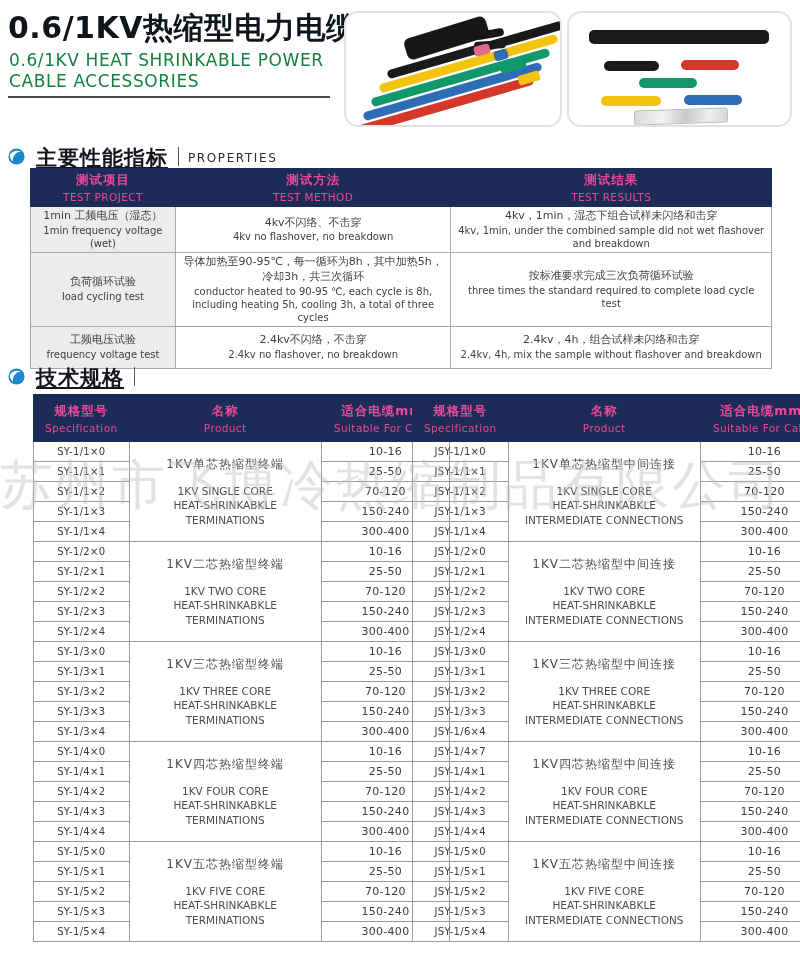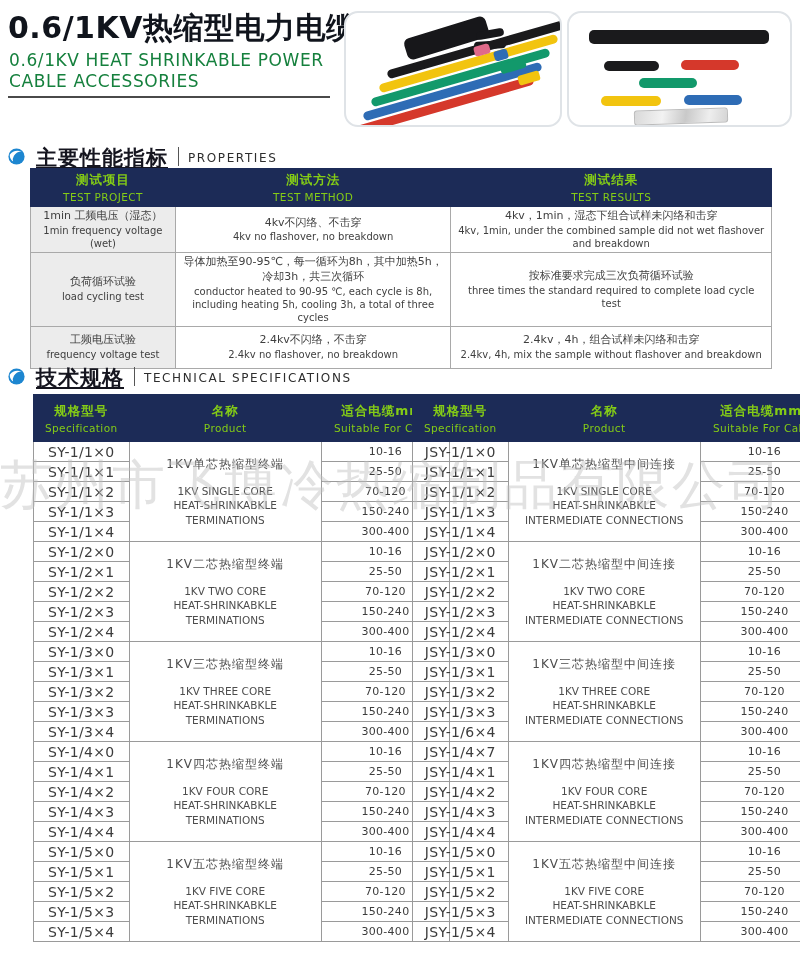--- a/index.html
+++ b/index.html
@@ -28,41 +28,41 @@
         background:linear-gradient(100deg,#d9d9d9 0%,#f2f2f2 30%,#c9c9c9 55%,#eeeeee 80%,#d5d5d5 100%);
         border:1px solid #bbb;transform:rotate(-2deg);}
   
   .section-head{position:absolute;left:8px;display:flex;align-items:center;}
   .sec-icon{width:17px;height:17px;flex:0 0 17px;}
   .sec-zh{font-size:21px;font-weight:bold;color:#15151f;margin:4px 10px 0 11px;letter-spacing:1px;text-decoration:underline;}
   .sec-div{width:1px;height:19px;background:#555;margin-right:9px;}
   .sec-en{font-size:12px;color:#2d2d2d;letter-spacing:1.6px;padding-top:4px;}
   
   table{border-collapse:collapse;}
-  th.navy{background:#1c2b57;color:#84cc16;font-weight:normal;padding:3px 2px;border:1px solid #1c2b57;}
+  th.navy{background:#1c2b57;color:#ec4899;font-weight:normal;padding:3px 2px;border:1px solid #1c2b57;}
   th.navy .zh{font-size:12.5px;font-weight:bold;letter-spacing:1px;}
   th.navy .en{font-size:10.5px;margin-top:2px;letter-spacing:0.4px;}
   
   .props-table{position:absolute;left:30px;top:168px;width:742px;}
   .props-table td{border:1px solid #a9a9a9;text-align:center;vertical-align:middle;padding:2px 6px;color:#3f3f3f;}
   .props-table td .zh{font-size:11px;line-height:1.35;}
   .props-table td .en{font-size:10px;line-height:1.3;}
   .props-table td.label{background:#ececec;}
   .props-table tr.r1 td{height:38px;}
   .props-table tr.r2 td{height:55px;}
   .props-table tr.r3 td{height:37px;}
   .props-table{border:1px solid #8a8a8a;}
   
   .spec-wrap{position:absolute;top:394px;}
   .spec-left{left:33px;}
   .spec-right{left:412px;}
   .spec-table{width:417px;}
   .spec-table th.navy{height:40px;}
   .spec-table td{border:1px solid #9a9a9a;text-align:center;vertical-align:middle;color:#3c3c3c;padding:0 2px;}
-  .spec-table td.spec-cell{height:19px;font-size:14px;letter-spacing:0.3px;}
+  .spec-table td.spec-cell{height:19px;font-size:10px;letter-spacing:0.3px;}
   .spec-table td.cable-cell{font-size:11px;letter-spacing:0.3px;}
   .spec-table td.product-cell .zh{font-size:12px;color:#4c4c4c;margin-bottom:11px;letter-spacing:1px;}
   .spec-table td.product-cell .en{font-size:10.5px;line-height:1.35;color:#4c4c4c;}
   
   .watermark{position:absolute;left:0;top:450px;width:800px;
     font-size:53px;letter-spacing:3px;color:#bfbfbf;opacity:0.45;white-space:nowrap;
     pointer-events:none;z-index:9;}
 </style>
 </head>
 <body>
@@ -175,21 +175,20 @@
     </tbody>
 </table>
 
 <div class="section-head" style="top:360px;">
   <svg class="sec-icon" viewBox="0 0 20 20">
     <circle cx="10" cy="10" r="9.5" fill="#1d86d0"></circle>
     <path d="M2 8 Q7 1 16 4 Q10 4 7 9 Q5 12 6 16 Q2 13 2 8 Z" fill="#ffffff"></path>
   </svg>
   <span class="sec-zh">技术规格</span>
   <span class="sec-div"></span>
-  <span class="sec-en">TECHNICAL SPECIFICATIONS</span>
 </div>
 
 <div class="spec-wrap spec-left" id="spec-table-0">
     <table class="spec-table">
       <colgroup>
         <col style="width: 82px;">
         <col style="width: 165px;">
         <col style="width: 110px;">
       </colgroup>
       <thead>

